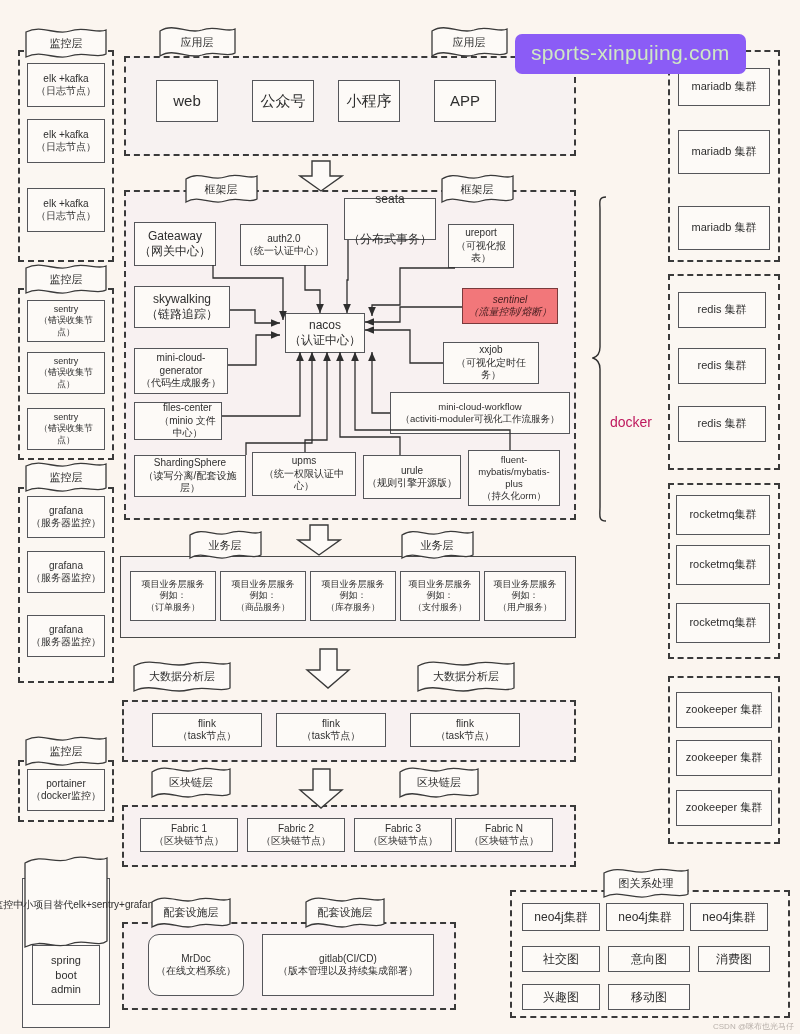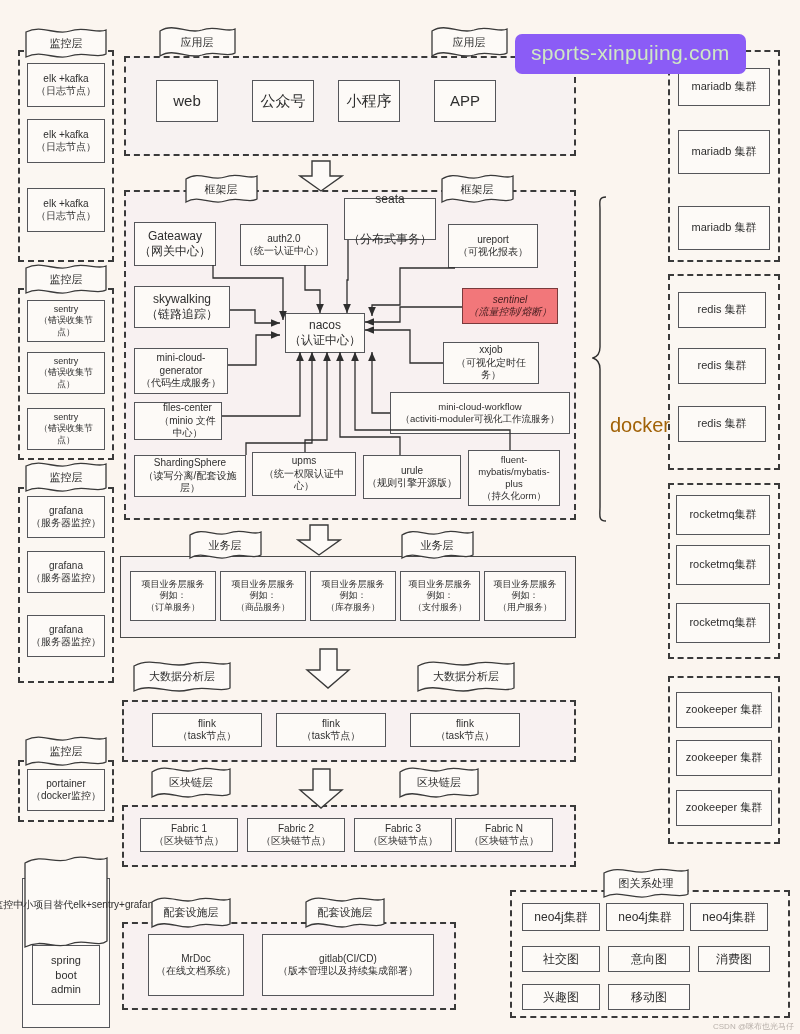--- a/index.html
+++ b/index.html
@@ -77,21 +77,21 @@
   }
   #csdn{
     position:absolute;right:6px;bottom:2px;
     font-size:8px;color:#b9b1ab;white-space:nowrap;
   }
 
   
   #wires{position:absolute;left:0;top:0;width:800px;height:1034px;z-index:4;pointer-events:none;}
 
   
-  #dockerLbl{position:absolute;left:610px;top:414px;font-size:20px;color:#a16207;}
+  #dockerLbl{position:absolute;left:610px;top:414px;font-size:14px;color:#be185d;}
 </style>
 </head>
 <body>
 
 <div id="stage">
 
   <div id="watermark">sports-xinpujing.com</div>
   <div id="csdn">CSDN @咪布也光马仔</div>
 
   <svg id="wires">
@@ -276,21 +276,21 @@
     <span class="t2">（网关中心）</span>
   </div>
   <div class="node" style="left:240px;top:224px;width:88px;height:42px;">
     <span class="t1">auth2.0</span>
     <span class="t2">（统一认证中心）</span>
   </div>
   <div class="node big" style="left:344px;top:198px;width:92px;height:42px;gap:25px;">
     <span class="t1">seata</span>
     <span class="t2">（分布式事务）</span>
   </div>
-  <div class="node" style="left:448px;top:224px;width:90px;height:44px;">
+  <div class="node" style="left:448px;top:224px;width:66px;height:44px;">
     <span class="t1">ureport</span>
     <span class="t2">（可视化报表）</span>
   </div>
   <div class="node big" style="left:134px;top:286px;width:96px;height:42px;">
     <span class="t1">skywalking</span>
     <span class="t2">（链路追踪）</span>
   </div>
   <div class="node big" style="left:285px;top:313px;width:80px;height:40px;">
     <span class="t1">nacos</span>
     <span class="t2">（认证中心）</span>
@@ -445,21 +445,21 @@
       <path d="M4,8 C19,-2 33,11 47,6 C61,1 74,9 82,5 L82,30 C74,35 61,27 47,32 C33,37 19,24 4,33 Z" fill="#fdfaf7" stroke="#3a3a3a" stroke-width="1.3"></path>
     </svg>
     <span>配套设施层</span>
   </div>
   <div class="ribbon" style="left:302px;top:894px;width:86px;height:38px;">
     <svg viewBox="0 0 86 38" preserveAspectRatio="none">
       <path d="M4,8 C19,-2 33,11 47,6 C61,1 74,9 82,5 L82,30 C74,35 61,27 47,32 C33,37 19,24 4,33 Z" fill="#fdfaf7" stroke="#3a3a3a" stroke-width="1.3"></path>
     </svg>
     <span>配套设施层</span>
   </div>
-  <div class="node" style="left:148px;top:934px;width:96px;height:62px;">
+  <div class="node" style="left:148px;top:934px;width:96px;height:62px;border-radius:11px;">
     <span class="t1">MrDoc</span>
     <span class="t2">（在线文档系统）</span>
   </div>
   <div class="node" style="left:262px;top:934px;width:172px;height:62px;">
     <span class="t1">gitlab(CI/CD)</span>
     <span class="t2">（版本管理以及持续集成部署）</span>
   </div>
 
   <div class="group" style="left:668px;top:50px;width:112px;height:212px;"></div>
   <div class="node" style="left:678px;top:68px;width:92px;height:38px;font-size:11px;">

